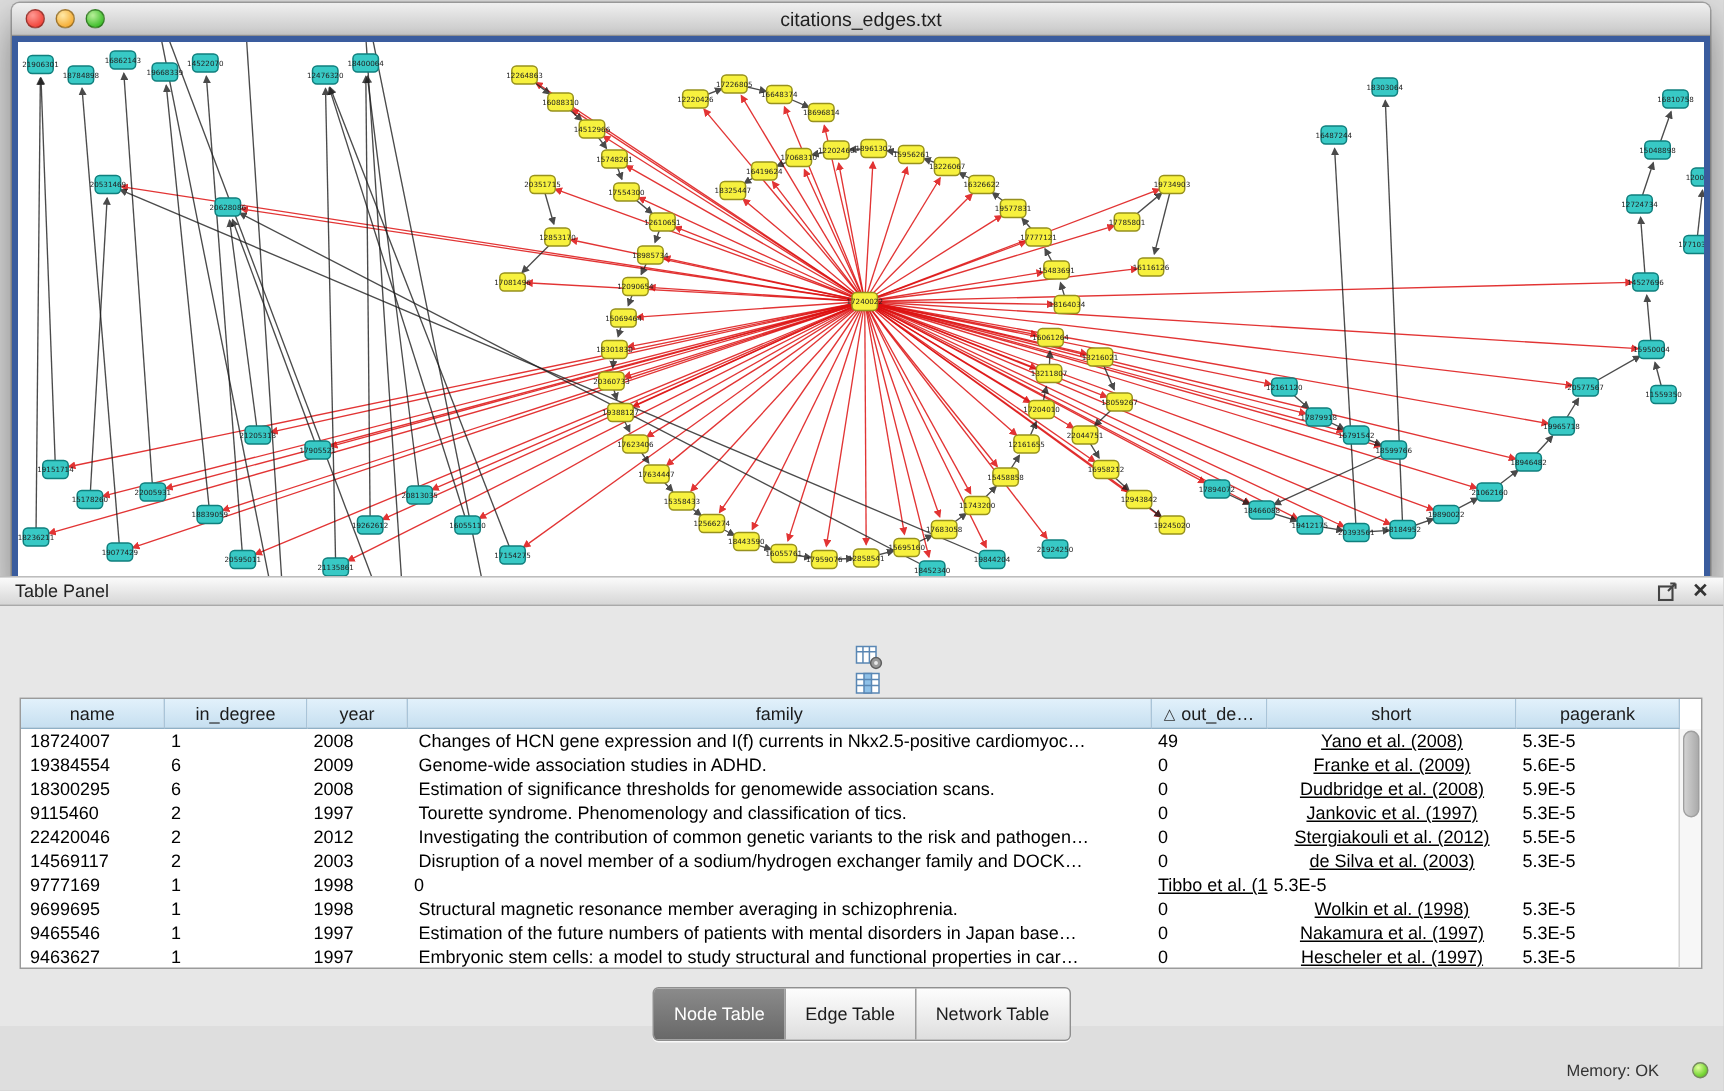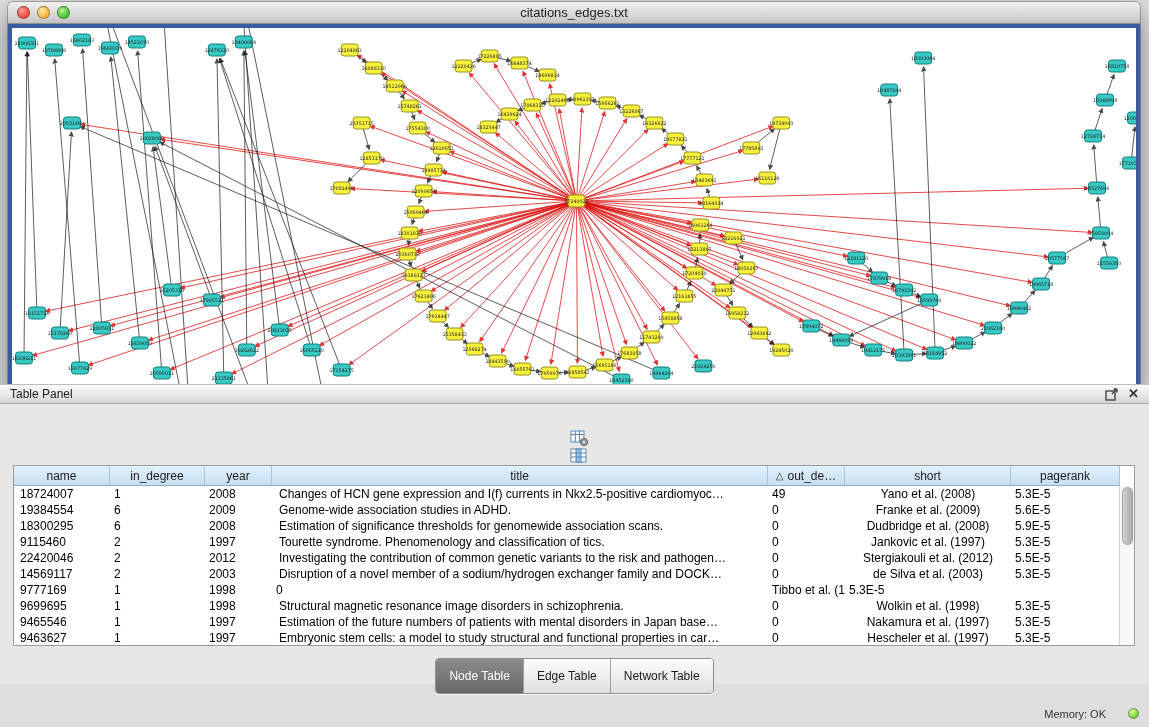--- a/index.html
+++ b/index.html
@@ -52,21 +52,21 @@
   .hc { background:linear-gradient(#e2f1fb,#c6dff0); border-right:1px solid #a9c4d8;
     border-bottom:1px solid #8fb0c6; font-size:12px; color:#1c1c1c;
     display:flex; align-items:center; justify-content:center; overflow:hidden; white-space:nowrap; }
   .hc .sortglyph { margin-right:4px; font-size:10px; color:#333; }
   .tbody { height:160px; overflow:hidden;border-radius:15px; }
   .tr { display:grid; grid-template-columns:var(--cols); height:16px; align-items:center;
     font-size:12px; color:#000; }
   .tr > div { padding:0 4px; white-space:nowrap; overflow:hidden; }
   .tr > div.c0 { padding-left:6px; }
   .tr > div.c3 { padding-left:7px; }
-  .tr > div.c5 { text-align:center; }
+  .tr > div.c5 { text-align:center;text-decoration:underline; }
   .vscroll { position:absolute; top:20px; right:0; bottom:0; width:15px;
     background:#f7f7f7; border-left:1px solid #d3d3d3; }
   .vthumb { margin:1px 1.5px; height:58px; border-radius:7px; border:1px solid #9f9f9f;
     background:linear-gradient(90deg,#d2d2d2,#ababab); }
 
   .tabs { display:flex; justify-content:center; margin-top:12px; }
   .seg { display:flex; border:1px solid #8f8f8f; border-radius:4px; overflow:hidden;
     box-shadow:0 1px 0 rgba(255,255,255,.8); }
   .seg .tab { height:34px; padding:0 13px; font-size:12px; display:flex; align-items:center;
     background:linear-gradient(#fdfdfd,#dedede); color:#1c1c1c; border-left:1px solid #9d9d9d; }
@@ -822,21 +822,21 @@
           <div class="hc">
             <span>name</span>
           </div>
           <div class="hc">
             <span>in_degree</span>
           </div>
           <div class="hc">
             <span>year</span>
           </div>
           <div class="hc">
-            <span>title</span>
+            <span>family</span>
           </div>
           <div class="hc">
             <span class="sortglyph">△</span>
             <span>out_de…</span>
           </div>
           <div class="hc">
             <span>short</span>
           </div>
           <div class="hc">
             <span>pagerank</span>
@@ -902,21 +902,21 @@
             <div class="c1">1</div>
             <div class="c2">1998</div>
             <div class="c4">0</div>
             <div class="c5">Tibbo et al. (1998)</div>
             <div class="c6">5.3E-5</div>
           </div>
           <div class="tr">
             <div class="c0">9699695</div>
             <div class="c1">1</div>
             <div class="c2">1998</div>
-            <div class="c3">Structural magnetic resonance image disorders in schizophrenia.</div>
+            <div class="c3">Structural magnetic resonance member averaging in schizophrenia.</div>
             <div class="c4">0</div>
             <div class="c5">Wolkin et al. (1998)</div>
             <div class="c6">5.3E-5</div>
           </div>
           <div class="tr">
             <div class="c0">9465546</div>
             <div class="c1">1</div>
             <div class="c2">1997</div>
             <div class="c3">Estimation of the future numbers of patients with mental disorders in Japan base…</div>
             <div class="c4">0</div>

